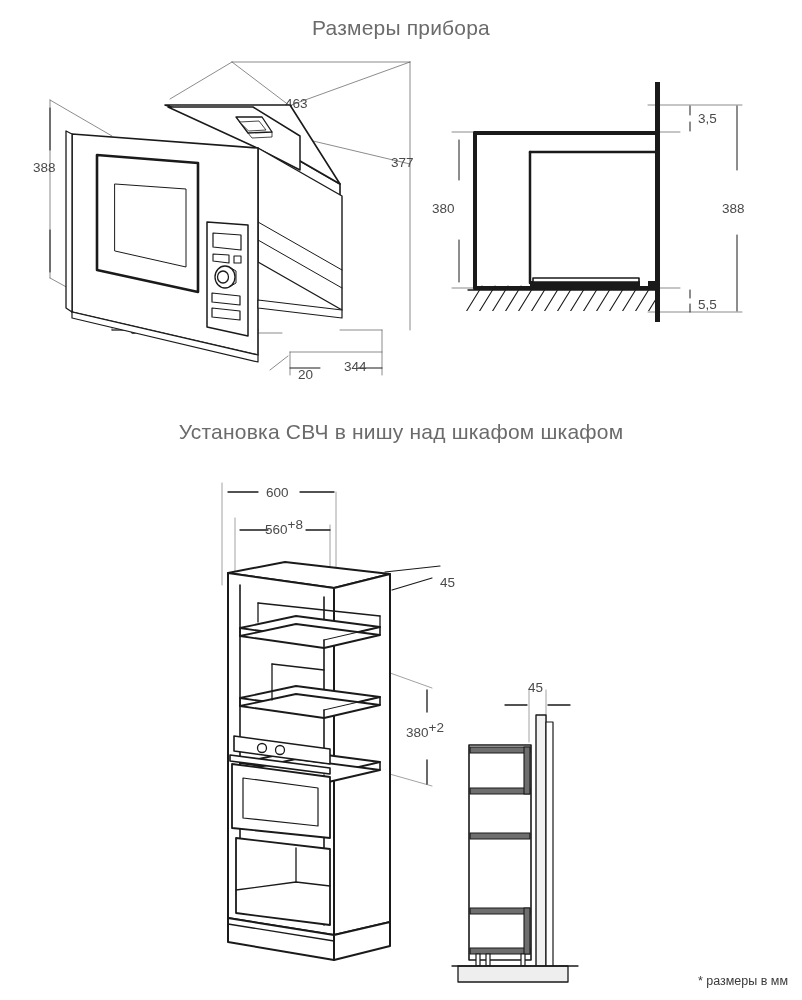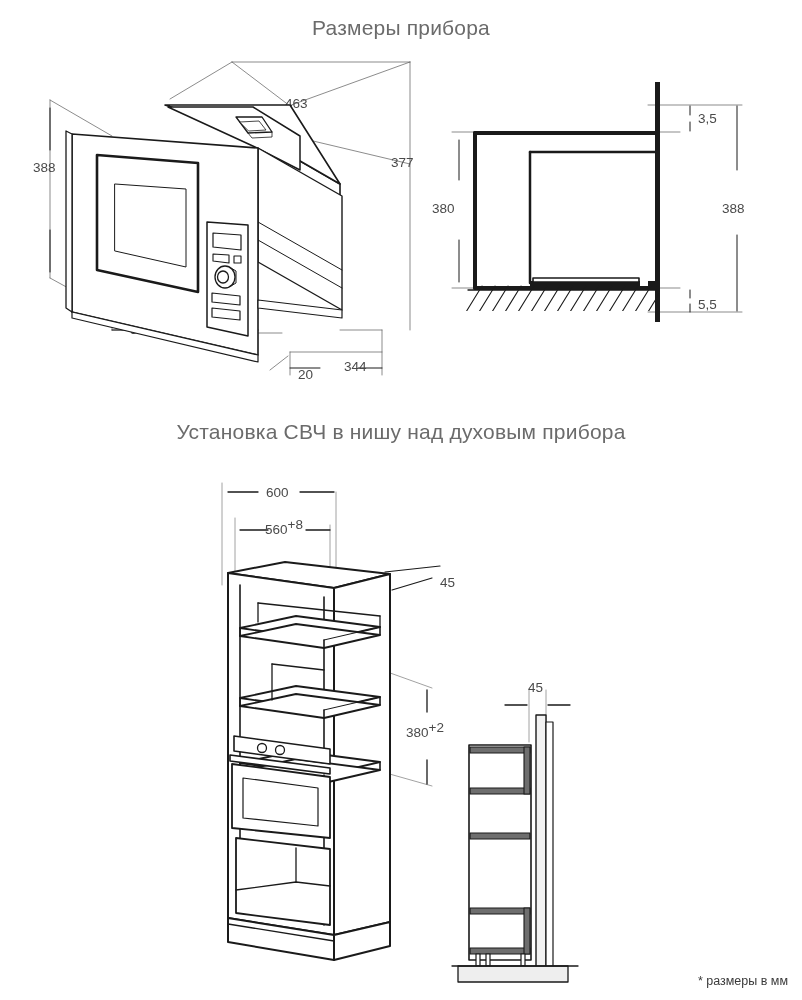--- a/index.html
+++ b/index.html
@@ -58,21 +58,21 @@
     font-size: 11.5px;
   }
 </style>
 </head>
 <body>
 
 <div id="root">
 
   <div class="title" id="title-devices">Размеры прибора</div>
 
-  <div class="title" id="title-install">Установка СВЧ в нишу над духовым прибора</div>
+  <div class="title" id="title-install">Установка СВЧ в нишу над шкафом шкафом</div>
 
   <svg class="layer" viewBox="0 0 802 1000">
     <defs>
       <marker id="ar" markerWidth="9" markerHeight="9" refX="8" refY="3" orient="auto" markerUnits="strokeWidth">
         <path d="M0,0 L8,3 L0,6 z" fill="#1a1a1a"></path>
       </marker>
       <marker id="arS" markerWidth="9" markerHeight="9" refX="0" refY="3" orient="auto" markerUnits="strokeWidth">
         <path d="M8,0 L0,3 L8,6 z" fill="#1a1a1a"></path>
       </marker>
       <clipPath id="hatchClip1">

